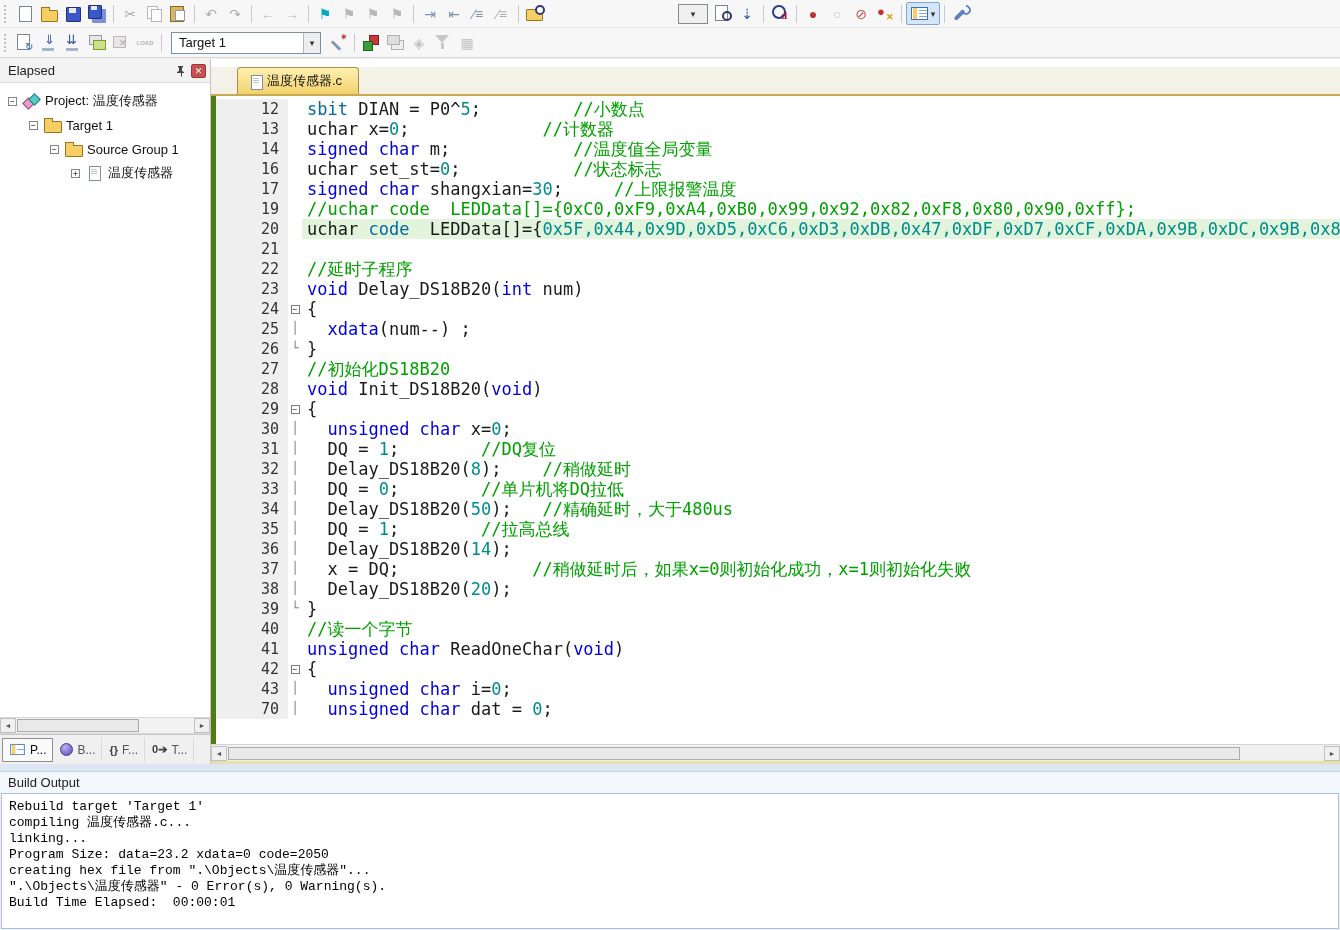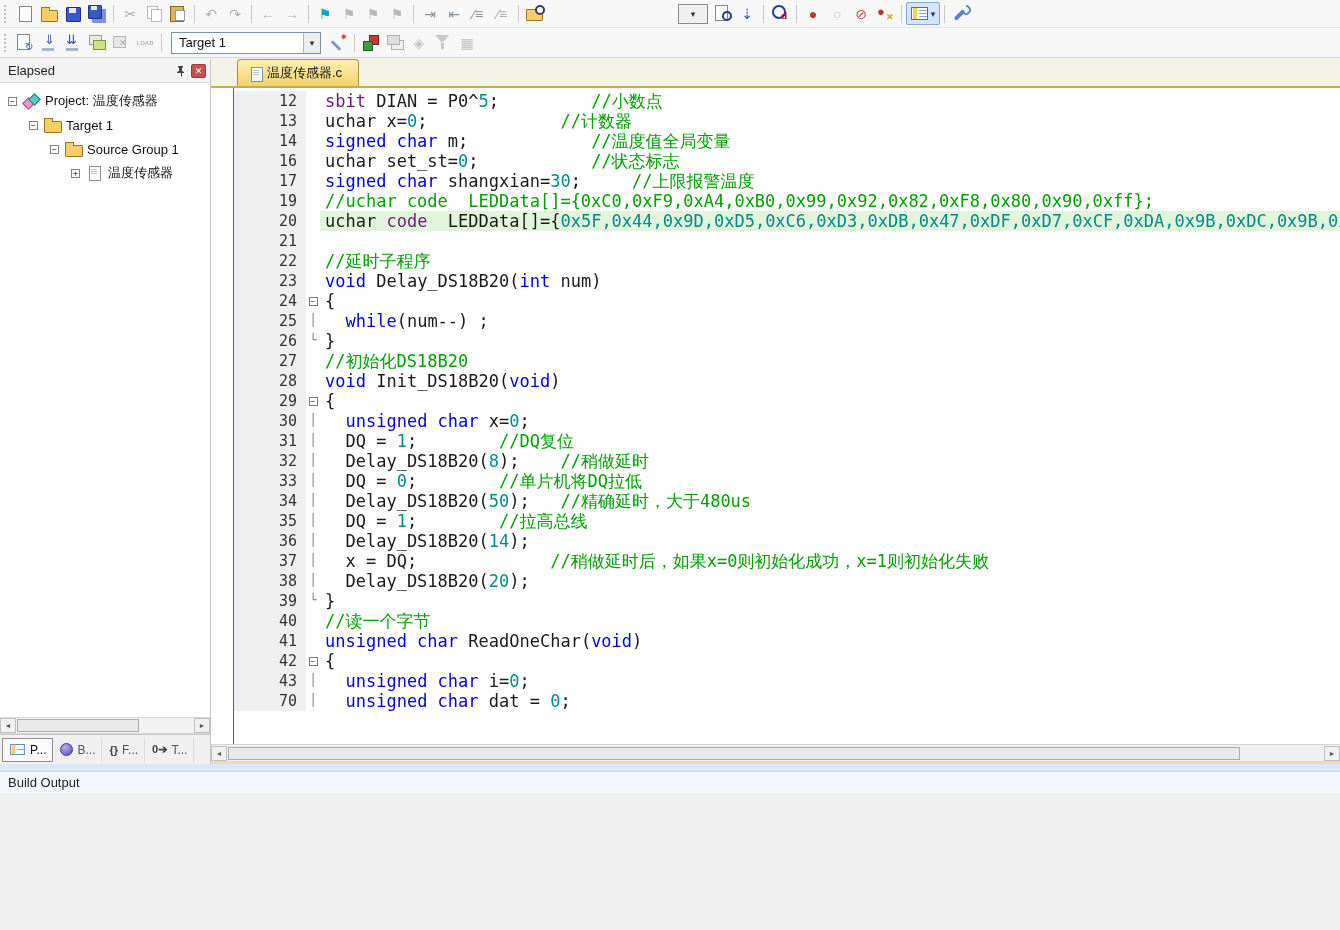--- a/index.html
+++ b/index.html
@@ -96,33 +96,33 @@
   .strack { flex:1; }
   #ptabs { height:30px; background:#F0F0F0; border-top:1px solid #C8C8C8; display:flex; align-items:center; padding-left:2px; gap:1px; }
   .ptab { display:flex; align-items:center; gap:4px; padding:3px 6px; font-size:12px; color:#555; height:24px; border-right:1px solid #DADADA; }
   .ptab.on { background:#FAFAFA; border:1px solid #909090; color:#111; }
   .bti { font-size:11px; font-weight:bold; color:#404040; }
   .bti-books { width:13px; height:13px; border-radius:50%; background:radial-gradient(circle at 35% 30%, #B8B0F0, #5A48B8); border:1px solid #403888; }
   .wv.mini { transform:scale(.85); }
 
   
   #editor { flex:1; display:flex; flex-direction:column; background:#FFF; min-width:0; }
-  #tabbar { height:29px; background:#F4F2E6; border-bottom:2px solid #C9AA4F; display:flex; align-items:flex-end; padding-left:26px; }
+  #tabbar { height:29px; background:#F4F2E6; border-bottom:2px solid #C9AA4F; display:flex; align-items:flex-end; padding-left:26px;margin-top:8px; }
   .etab { display:flex; align-items:center; gap:6px; padding:4px 16px 4px 9px; background:linear-gradient(#FDF0B0,#F3D26E);
           border:1px solid #A89048; border-bottom:none; border-radius:4px 4px 0 0; font-size:13px; color:#111; }
   .etab .ti { width:14px; height:15px; }
-  #codearea { flex:1; overflow:hidden; position:relative; border-left:1px solid #4d7c0f;margin-left:22px; }
+  #codearea { flex:1; overflow:hidden; position:relative; border-left:5px solid #4d7c0f; }
   #codelines { position:absolute; top:3px; left:0; right:0; }
   .cl { display:flex; height:20px; align-items:stretch; }
   .lnum { width:72px; flex:0 0 auto; background:#EFEFEF; color:#333; font:15px/20px "DejaVu Sans Mono", monospace; text-align:right; padding-right:9px; }
   .fold { width:14px; flex:0 0 auto; color:#7A7A7A; font:12px/18px "DejaVu Sans Mono", monospace; text-align:center; background:#FFF; }
   .fbox { display:inline-block; width:9px; height:9px; border:1px solid #7A7A7A; font:8px/7px "DejaVu Sans Mono", monospace; text-align:center; color:#333; margin-top:5px; background:#FFF; }
   .codeline { flex:1; white-space:pre; font:17px/20px "DejaVu Sans Mono", monospace; padding-left:5px; min-width:0; }
   .cl.hl .codeline { background:#E2F5DC; }
-  .tok-p { color:#1A1A1A; } .tok-k { color:#0000E0; } .tok-s { color:#701a75; }
+  .tok-p { color:#1A1A1A; } .tok-k { color:#0000E0; } .tok-s { color:#0369a1; }
   .tok-c { color:#00A000; } .tok-n { color:#008B8B; }
   #ehscroll { height:17px; background:#F0F0F0; border-top:1px solid #D4D4D4; display:flex; align-items:center; }
   #editor-bottom-border { height:3px; background:#E8DFAE; }
 
   
   #buildwrap { position:absolute; left:0; right:0; top:764px; bottom:0; display:flex; flex-direction:column; }
   #hsplit { height:7px; background:#DDE7F3; }
   .bo-head { height:22px; background:#F4F7FB; border-top:1px solid #C8D4E4; display:flex; align-items:center; padding-left:8px; font-size:13px; color:#222; }
   .bo-body { flex:1; background:#FFF; border:1px solid #A9C0DC; margin:0 1px 1px 1px; padding:5px 7px; overflow:hidden;
              font:13px/16px "Liberation Mono", "DejaVu Sans Mono", monospace; color:#000; white-space:pre; }
@@ -321,21 +321,21 @@
               <span class="codeline"><span class="tok-k">void</span><span class="tok-p"> Delay_DS18B20(</span><span class="tok-k">int</span><span class="tok-p"> num)</span></span>
             </div>
             <div class="cl">
               <span class="lnum">24</span>
               <span class="fold"><span class="fbox">−</span></span>
               <span class="codeline"><span class="tok-p">{</span></span>
             </div>
             <div class="cl">
               <span class="lnum">25</span>
               <span class="fold">│</span>
-              <span class="codeline"><span class="tok-p">  </span><span class="tok-k">while</span><span class="tok-p">(num--) ;</span></span>
+              <span class="codeline"><span class="tok-p">  </span><span class="tok-k">xdata</span><span class="tok-p">(num--) ;</span></span>
             </div>
             <div class="cl">
               <span class="lnum">26</span>
               <span class="fold">└</span>
               <span class="codeline"><span class="tok-p">}</span></span>
             </div>
             <div class="cl">
               <span class="lnum">27</span>
               <span class="fold"></span>
               <span class="codeline"><span class="tok-c">//初始化DS18B20</span></span>
@@ -435,15 +435,22 @@
       </div>
       <div id="editor-bottom-border"></div>
     </div>
   </div>
 
   <div id="buildwrap">
     <div id="hsplit"></div>
     <div class="bo-head">
       <span>Build Output</span>
     </div>
+    <div class="bo-body" id="bo-body">Rebuild target 'Target 1'
+compiling 温度传感器.c...
+linking...
+Program Size: data=23.2 xdata=0 code=2050
+creating hex file from ".\Objects\温度传感器"...
+".\Objects\温度传感器" - 0 Error(s), 0 Warning(s).
+Build Time Elapsed:  00:00:01</div>
   </div>
 
 </div>
 
 </body></html>

